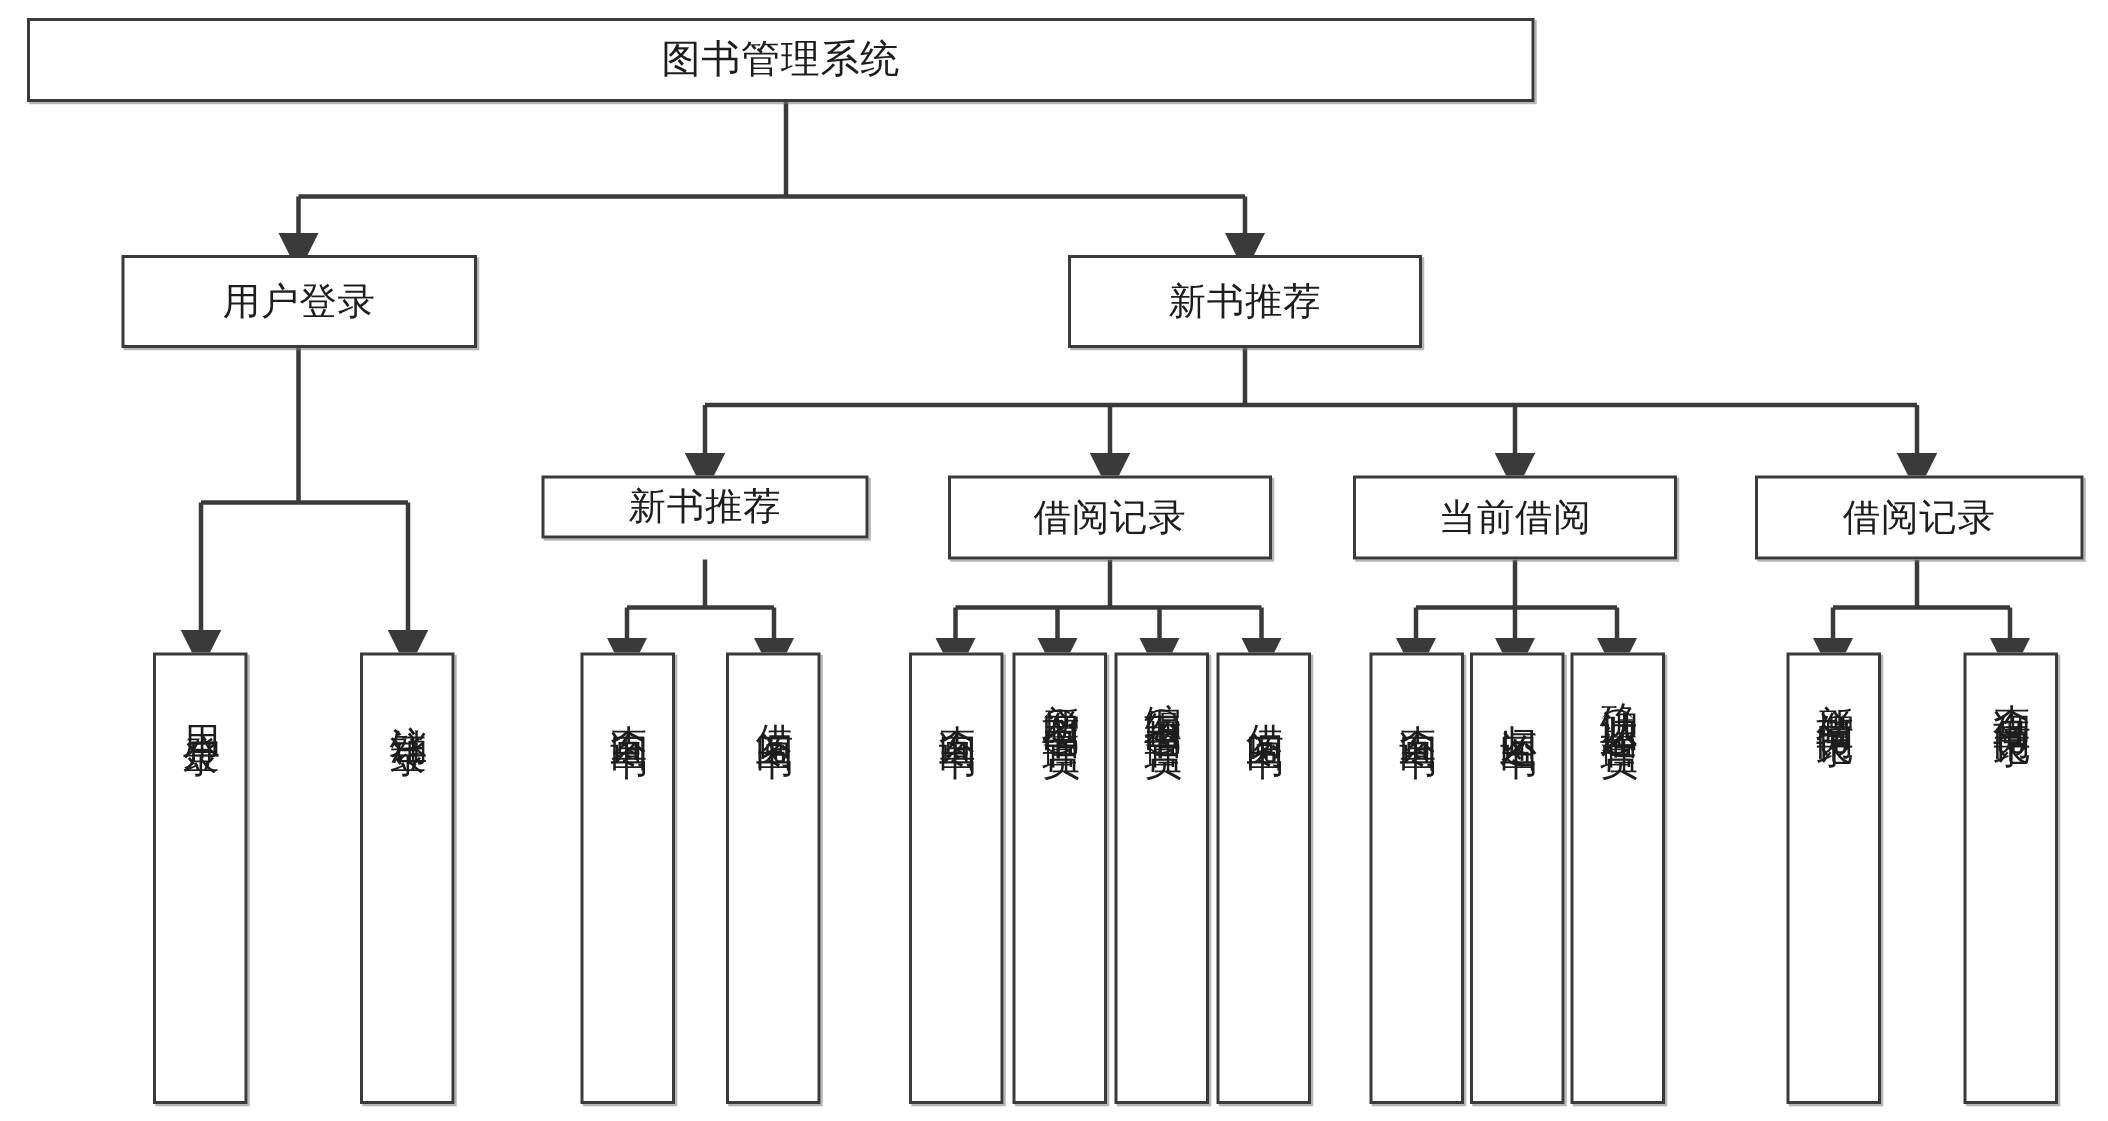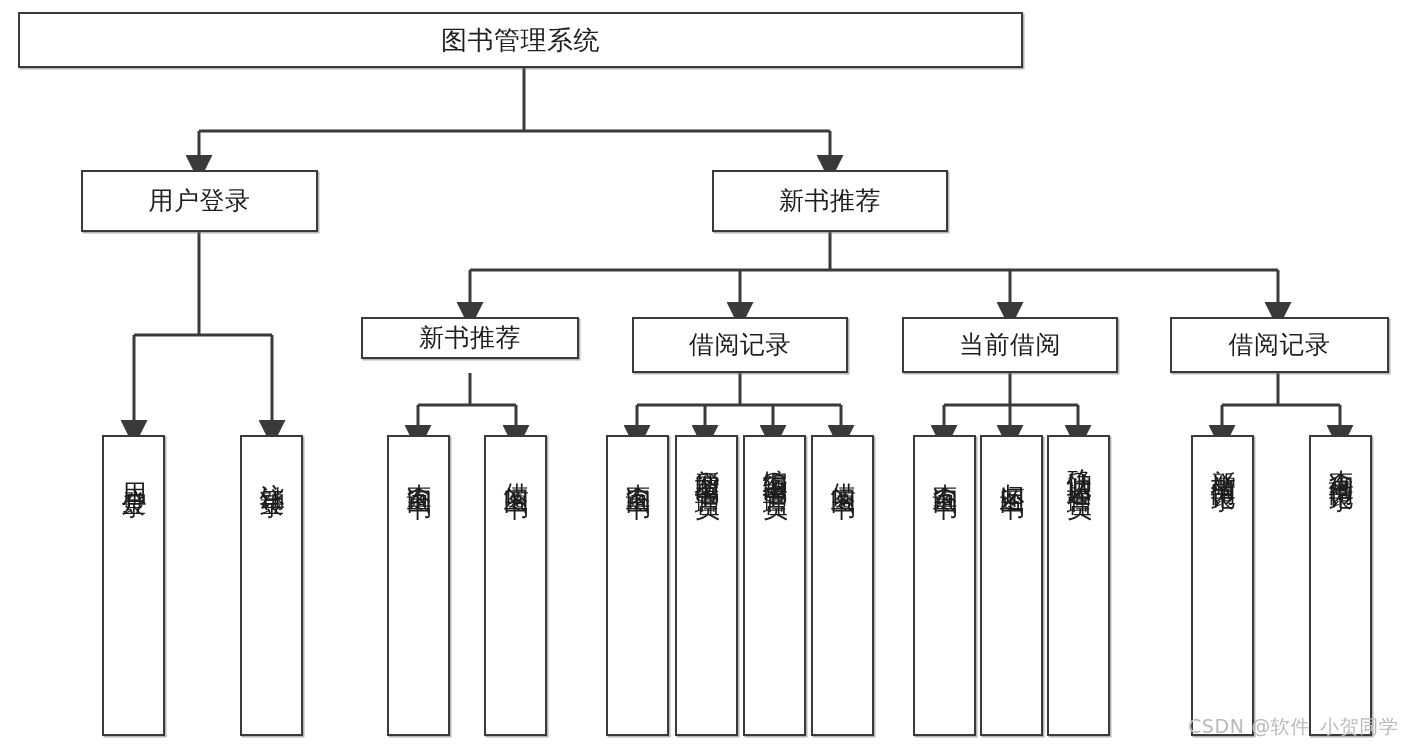--- a/index.html
+++ b/index.html
@@ -187,15 +187,14 @@
     <span class="label">确认归还（管理员）</span>
   </div>
 
   <div class="node v-node tall-text" style="left:1191px; top:435px; width:63px; height:301px;">
     <span class="label">新增借阅记录</span>
   </div>
   <div class="node v-node tall-text" style="left:1309px; top:435px; width:63px; height:301px;">
     <span class="label">查询借阅记录</span>
   </div>
 
-  <div class="watermark">CSDN @软件_小贺同学</div>
 
 </div>
 
 </body></html>

